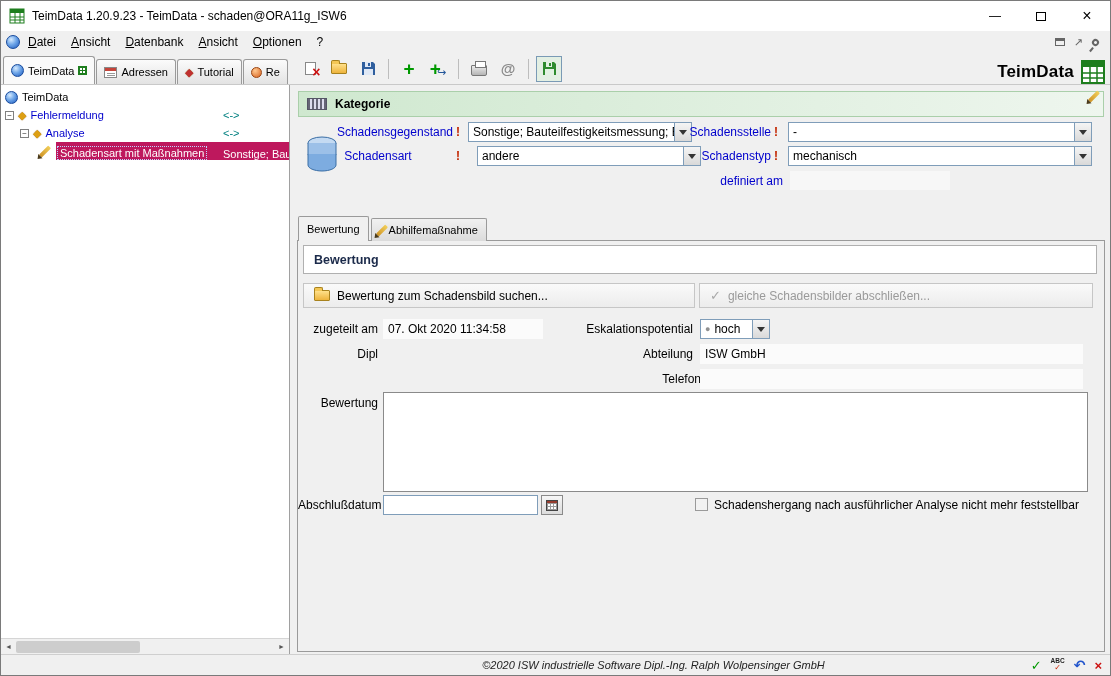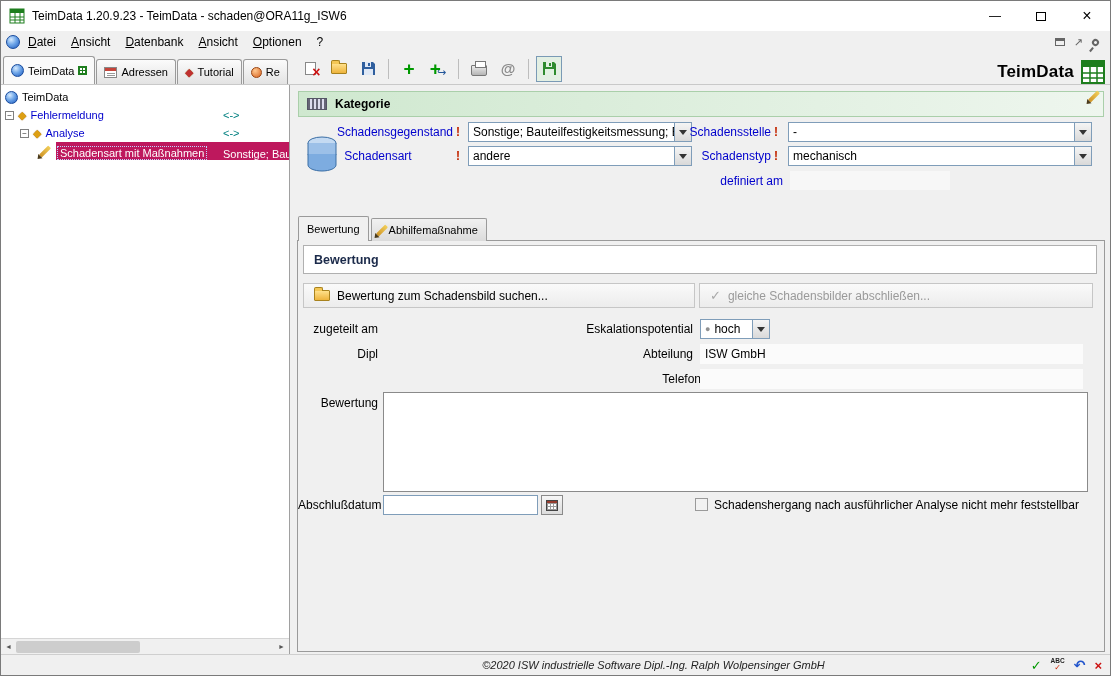--- a/index.html
+++ b/index.html
@@ -311,21 +311,21 @@
       <span class="excl" style="left:481px; top:37px;">!</span>
       <div class="combo" style="left:495px; top:37px; width:304px;">
         <span class="val">-</span>
         <span class="btn">
             <span class="dd-arrow"></span>
           </span>
       </div>
 
       <span class="f-label" style="left:10px; top:61px; width:150px;text-align:center;">Schadensart</span>
       <span class="excl" style="left:163px; top:61px;">!</span>
-      <div class="combo" style="left:175px; top:61px; width:224px;">
+      <div class="combo" style="left:184px; top:61px; width:224px;">
         <span class="val">andere</span>
         <span class="btn">
             <span class="dd-arrow"></span>
           </span>
       </div>
       <span class="f-label" style="left:380px; top:61px; width:98px;">Schadenstyp</span>
       <span class="excl" style="left:481px; top:61px;">!</span>
       <div class="combo" style="left:495px; top:61px; width:304px;">
         <span class="val">mechanisch</span>
         <span class="btn">
@@ -354,20 +354,21 @@
         <div class="bar-btn" style="left:5px; width:392px;">
           <span class="folder-icon"></span>
           <span>Bewertung zum Schadensbild suchen...</span>
         </div>
         <div class="bar-btn disabled" style="left:401px; width:394px;">
           <span class="chk-g">✓</span>
           <span>gleiche Schadensbilder abschließen...</span>
         </div>
 
         <span class="p-label" style="left:5px; top:78px; width:75px;">zugeteilt am</span>
+        <div class="p-field" style="left:85px; top:78px; width:160px;">07. Okt 2020 11:34:58</div>
         <span class="p-label" style="left:260px; top:78px; width:135px;">Eskalationspotential</span>
         <div class="combo esc-combo">
           <span class="esc-dot">●</span>
           <span class="val">hoch</span>
           <span class="btn">
               <span class="dd-arrow"></span>
             </span>
         </div>
 
         <span class="p-label" style="left:5px; top:103px; width:75px;">Dipl</span>

